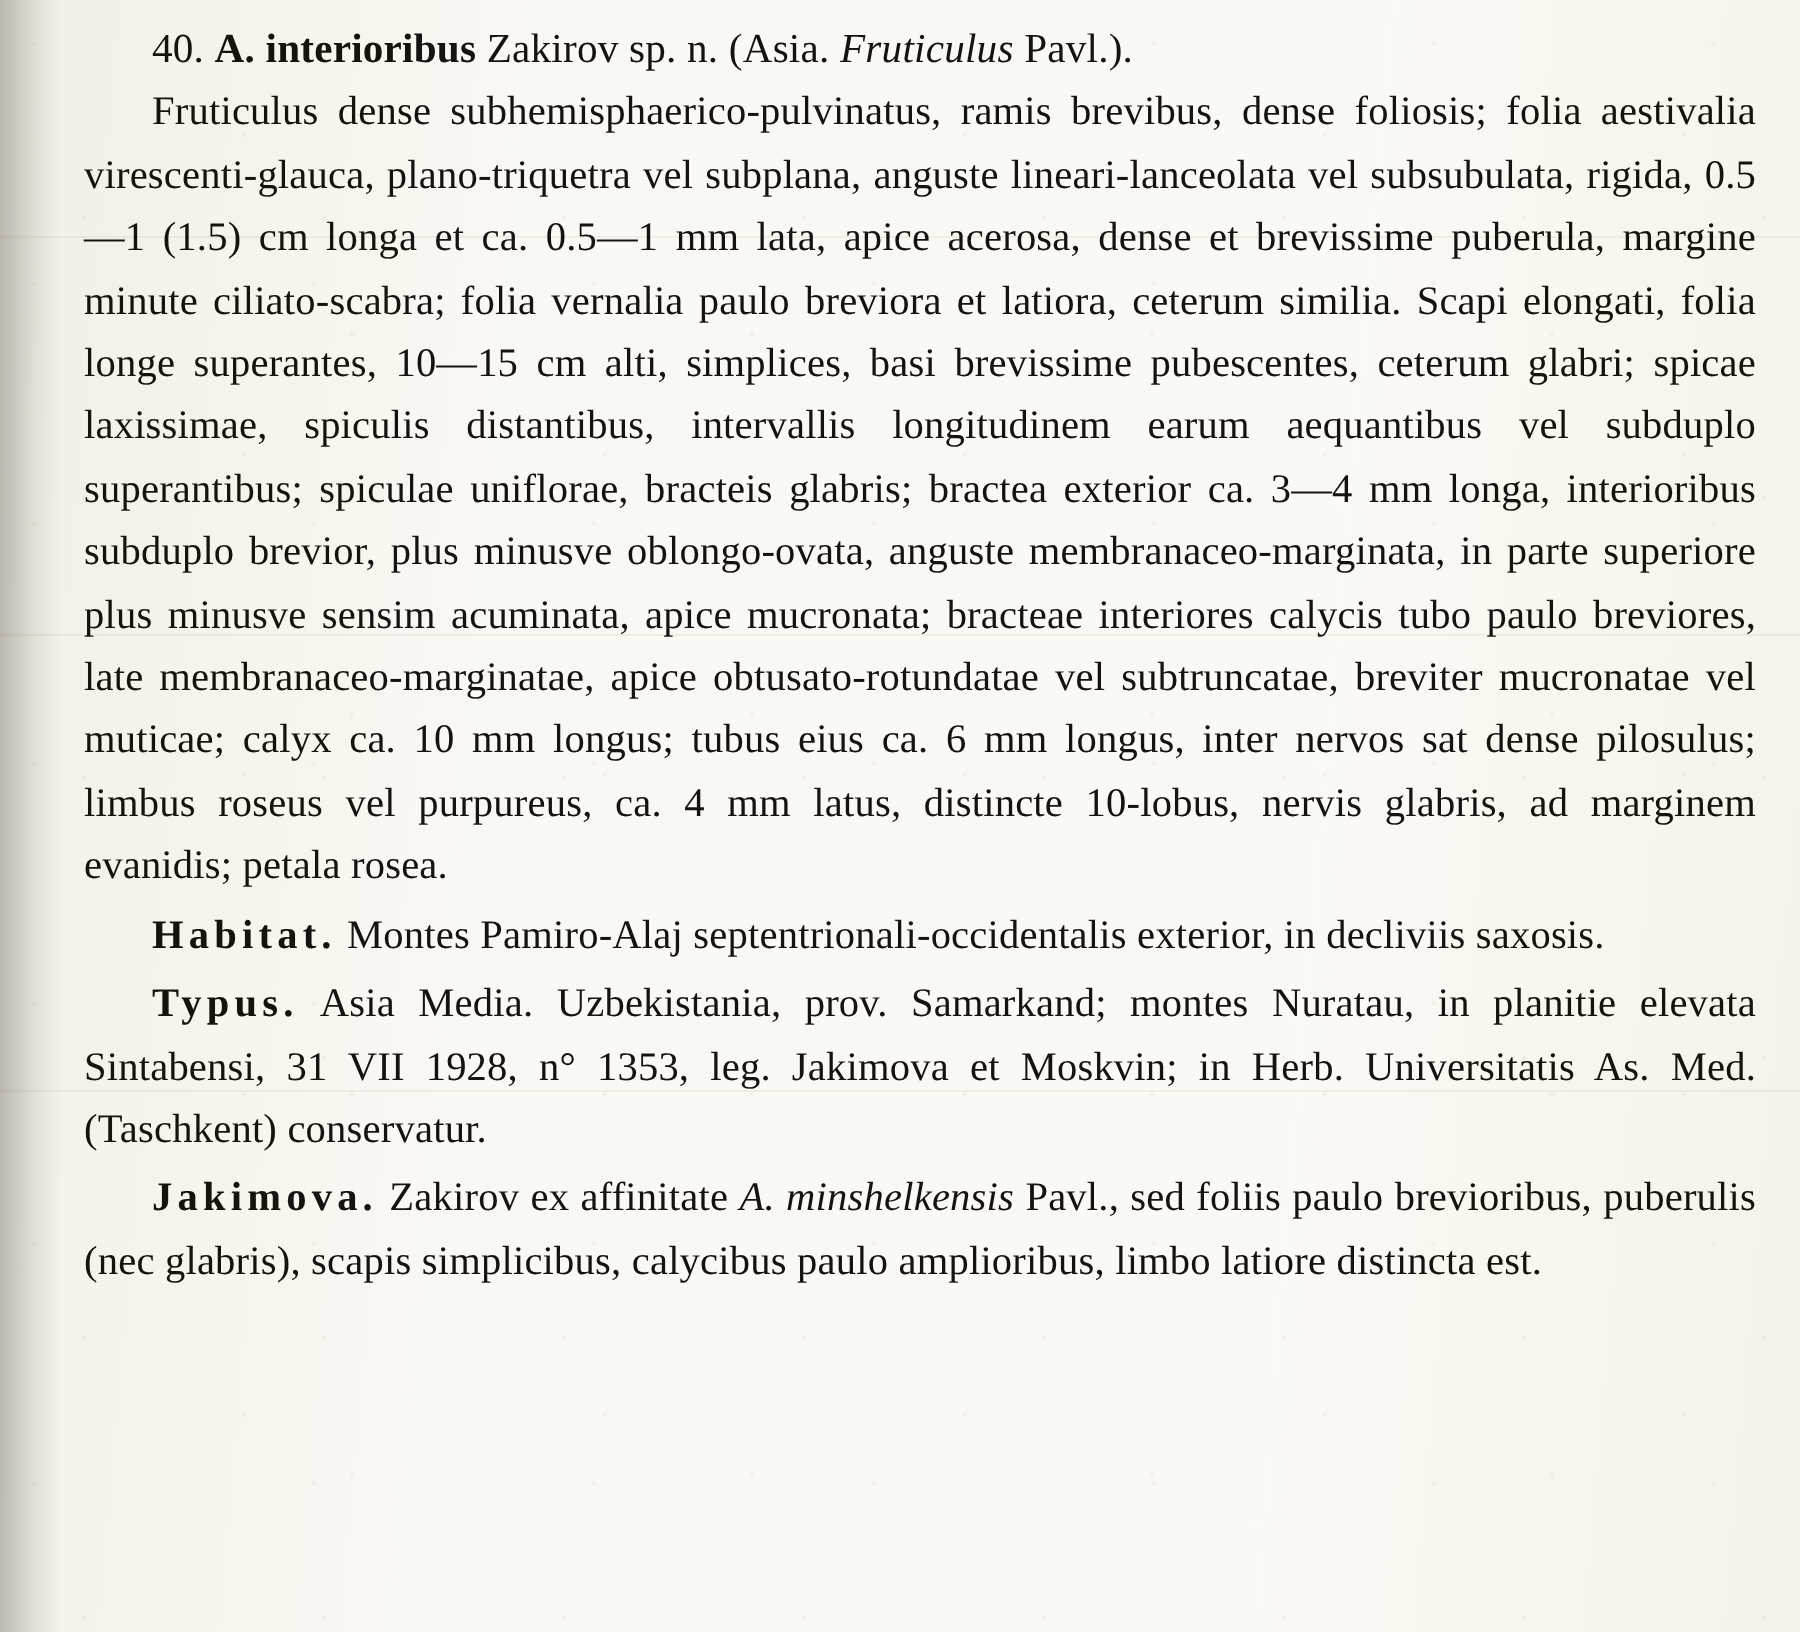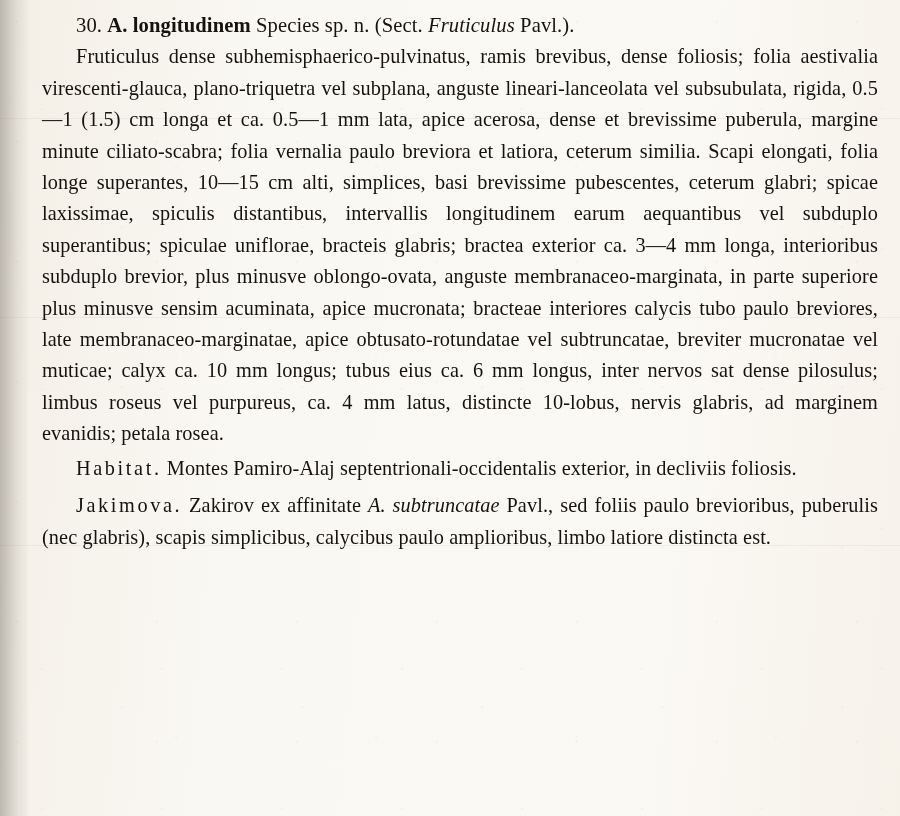--- a/index.html
+++ b/index.html
@@ -47,20 +47,21 @@
     margin: 0;
     text-align: justify;
     text-justify: inter-word;
   }
   p.indent { text-indent: 34px; }
   .para-gap { height: 3px; }
   i, .ital { font-style: italic; }
   b, .bold { font-weight: bold; }
   .spaced {
     letter-spacing: 2.6px;
+    font-weight: bold;
   }
   .num { font-weight: normal; }
   .headline { font-size: 20.6px; }
   
   .streak {
     position: absolute;
     left: 0; right: 0;
     height: 1px;
     background: rgba(110,98,82,0.07);
     pointer-events: none;
@@ -70,29 +71,30 @@
 <body>
 
 <div class="page">
   <div class="gutter"></div>
   <div class="streak" style="top:118px"></div>
   <div class="streak" style="top:317px"></div>
   <div class="streak" style="top:545px"></div>
 
   <div class="text-block">
 
-    <p class="indent headline"><span class="num">30.</span> <b>A. longitudinem</b> <span>Species sp. n. (Sect.</span> <i>Fruticulus</i> <span>Pavl.).</span></p>
+    <p class="indent headline"><span class="num">40.</span> <b>A. interioribus</b> <span>Zakirov sp. n. (Asia.</span> <i>Fruticulus</i> <span>Pavl.).</span></p>
 
     <p class="indent">Fruticulus dense subhemisphaerico-pulvinatus, ramis brevibus, dense foliosis; folia aestivalia virescenti-glauca, plano-triquetra vel subplana, anguste lineari-lanceolata vel subsubulata, rigida, 0.5—1 (1.5) cm longa et ca. 0.5—1 mm lata, apice acerosa, dense et brevissime puberula, margine minute ciliato-scabra; folia vernalia paulo breviora et latiora, ceterum similia. Scapi elongati, folia longe superantes, 10—15 cm alti, simplices, basi brevissime pubescentes, ceterum glabri; spicae laxissimae, spiculis distantibus, intervallis longitudinem earum aequantibus vel subduplo superantibus; spiculae uniflorae, bracteis glabris; bractea exterior ca. 3—4 mm longa, interioribus subduplo brevior, plus minusve oblongo-ovata, anguste membranaceo-marginata, in parte superiore plus minusve sensim acuminata, apice mucronata; bracteae interiores calycis tubo paulo breviores, late membranaceo-marginatae, apice obtusato-rotundatae vel subtruncatae, breviter mucronatae vel muticae; calyx ca. 10 mm longus; tubus eius ca. 6 mm longus, inter nervos sat dense pilosulus; limbus roseus vel purpureus, ca. 4 mm latus, distincte 10-lobus, nervis glabris, ad marginem evanidis; petala rosea.</p>
 
     <div class="para-gap"></div>
 
-    <p class="indent"><span class="spaced">Habitat.</span> <span>Montes Pamiro-Alaj septentrionali-occidentalis exterior, in decliviis foliosis.</span></p>
+    <p class="indent"><span class="spaced">Habitat.</span> <span>Montes Pamiro-Alaj septentrionali-occidentalis exterior, in decliviis saxosis.</span></p>
 
     <div class="para-gap"></div>
 
+    <p class="indent"><span class="spaced">Typus.</span> <span>Asia Media. Uzbekistania, prov. Samarkand; montes Nuratau, in planitie elevata Sintabensi, 31 VII 1928, n° 1353, leg. Jakimova et Moskvin; in Herb. Universitatis As. Med. (Taschkent) conservatur.</span></p>
 
     <div class="para-gap"></div>
 
-    <p class="indent"><span class="spaced">Jakimova.</span> <span>Zakirov ex affinitate</span> <i>A. subtruncatae</i> <span>Pavl., sed foliis paulo brevioribus, puberulis (nec glabris), scapis simplicibus, calycibus paulo amplioribus, limbo latiore distincta est.</span></p>
+    <p class="indent"><span class="spaced">Jakimova.</span> <span>Zakirov ex affinitate</span> <i>A. minshelkensis</i> <span>Pavl., sed foliis paulo brevioribus, puberulis (nec glabris), scapis simplicibus, calycibus paulo amplioribus, limbo latiore distincta est.</span></p>
 
   </div>
 </div>
 
 </body></html>

